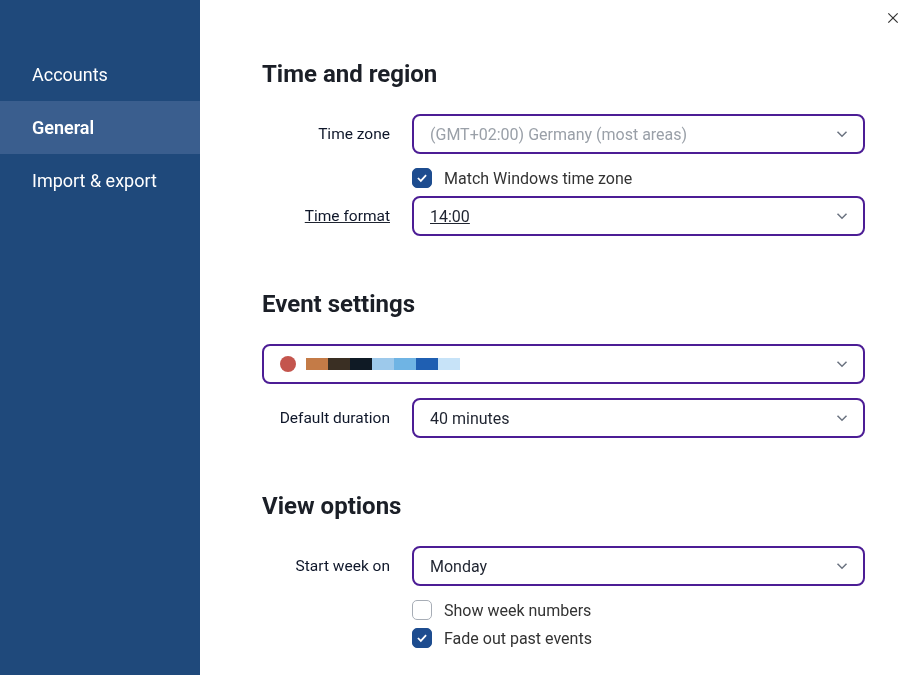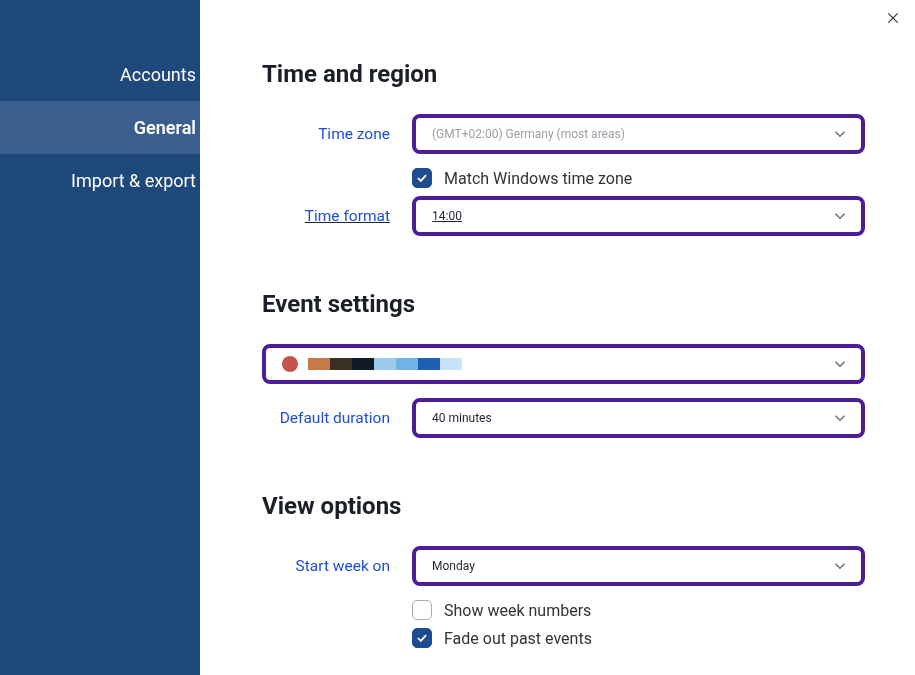--- a/index.html
+++ b/index.html
@@ -4,31 +4,31 @@
 <style>
   * { box-sizing: border-box; }
   html, body { margin:0; padding:0; height:100%; font-family:-apple-system,BlinkMacSystemFont,"Segoe UI",Roboto,Helvetica,Arial,sans-serif; color:#1f2430; }
   body { width:915px; height:675px; overflow:hidden; background:#fff; position:relative; }
 
   .close-btn { position:absolute; top:8px; right:12px; width:20px; height:20px; cursor:pointer; display:flex; align-items:center; justify-content:center; color:#333; }
   .close-btn svg { width:16px; height:16px; }
 
   .layout { display:flex; height:100%; }
   .sidebar { width:200px; background:#1f497b; color:#fff; padding-top:48px; flex-shrink:0; }
-  .sidebar-item { padding:16px 4px; font-size:18px; cursor:pointer;text-align:right; }
+  .sidebar-item { padding:16px 32px; font-size:18px; cursor:pointer; }
   .sidebar-item.active { background:#3a5e8e; font-weight:600; }
 
   .content { flex:1; padding:48px 50px 30px 62px; overflow:auto;margin-top:12px; }
   .section-title { font-size:24px; font-weight:700; margin:0 0 26px 0; color:#1b1f27; }
 
   .form-row { display:flex; align-items:center; margin-bottom:14px; }
-  .form-label { width:150px; text-align:right; padding-right:22px; font-size:15.5px; color:#1d4ed8; flex-shrink:0; }
+  .form-label { width:150px; text-align:right; padding-right:22px; font-size:15.5px; color:#0f172a; flex-shrink:0; }
   .form-control-col { flex:1; }
 
-  .select { position:relative; width:100%; height:40px; border:4px solid #4c1d95; border-radius:8px; display:flex; align-items:center; padding:0 40px 0 16px; font-size:12px; background:#fff; cursor:pointer; }
+  .select { position:relative; width:100%; height:40px; border:2px solid #4c1d95; border-radius:8px; display:flex; align-items:center; padding:0 40px 0 16px; font-size:16px; background:#fff; cursor:pointer; }
   .select.disabled { color:#9aa0a8; cursor:default; }
   .select .chev { position:absolute; right:12px; top:50%; transform:translateY(-50%); color:#6b7380; }
   .select .chev svg { width:18px; height:18px; display:block; }
 
   .check-row { display:flex; align-items:flex-end; margin:8px 0 8px 150px; }
   .checkbox { width:20px; height:20px; border-radius:5px; border:1.5px solid #a7adb6; display:flex; align-items:center; justify-content:center; cursor:pointer; flex-shrink:0; background:#fff; }
   .checkbox.checked { background:#1d4c8f; border-color:#1d4c8f; }
   .checkbox.checked svg { color:#fff; width:14px; height:14px; }
   .check-label { margin-left:12px; font-size:16px; color:#333; }
 

